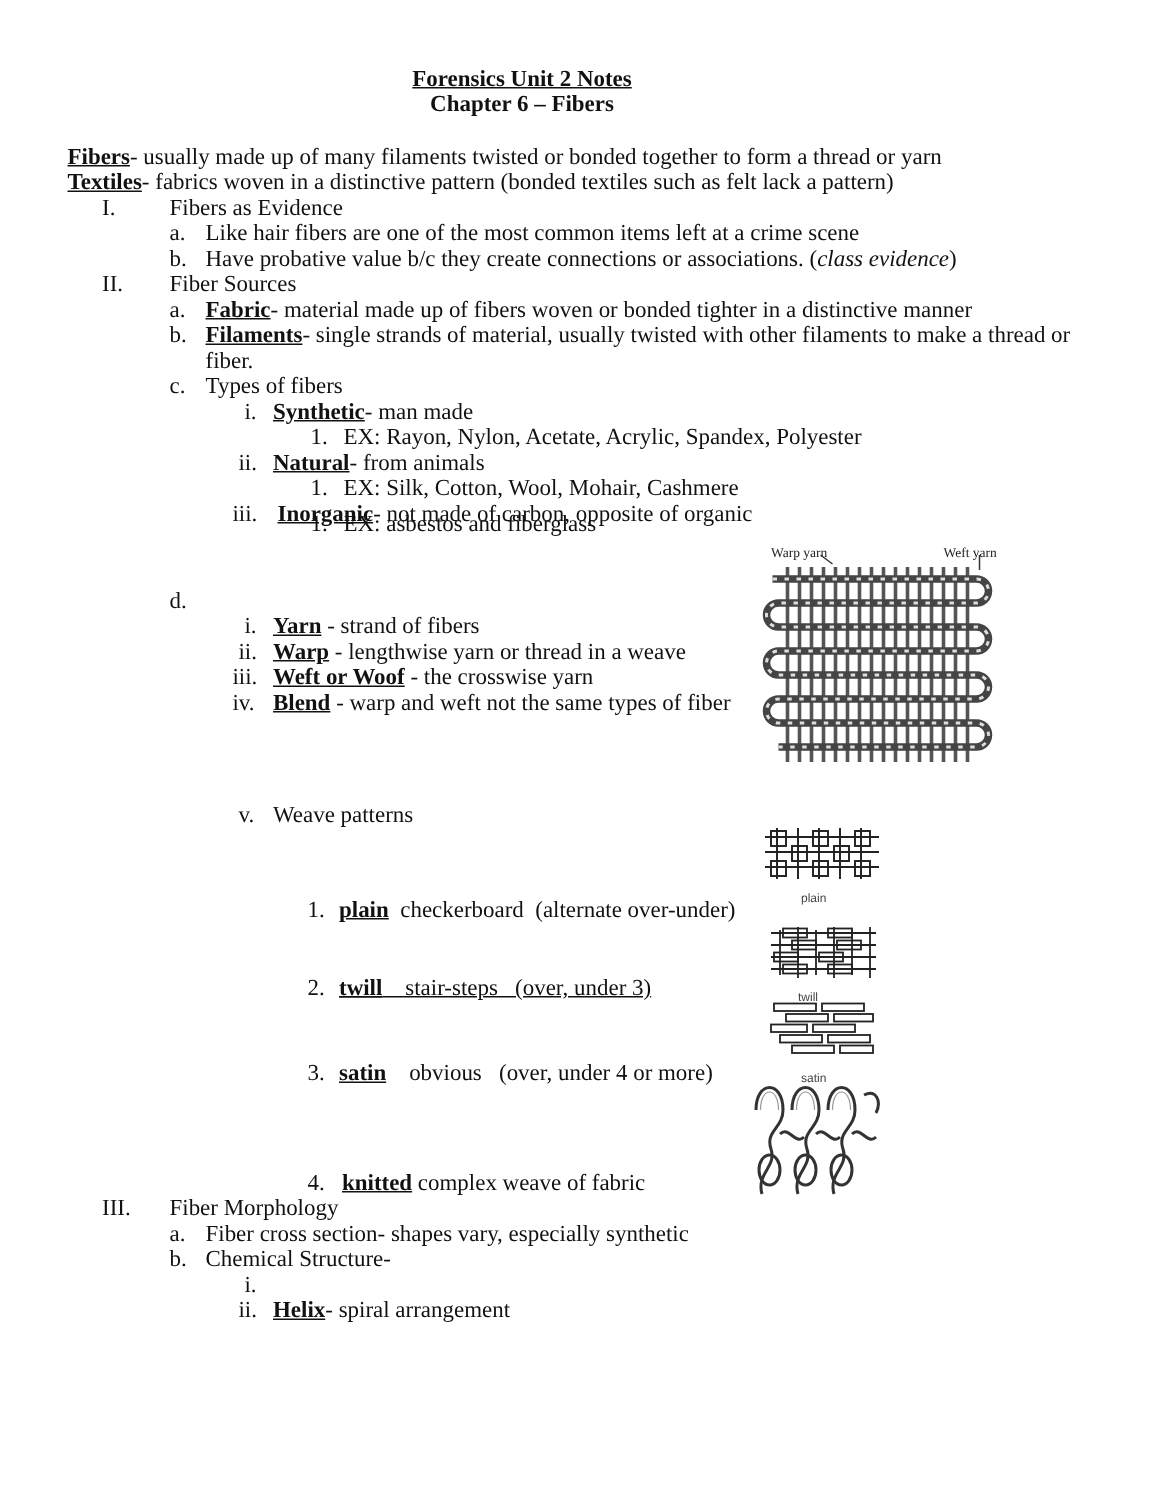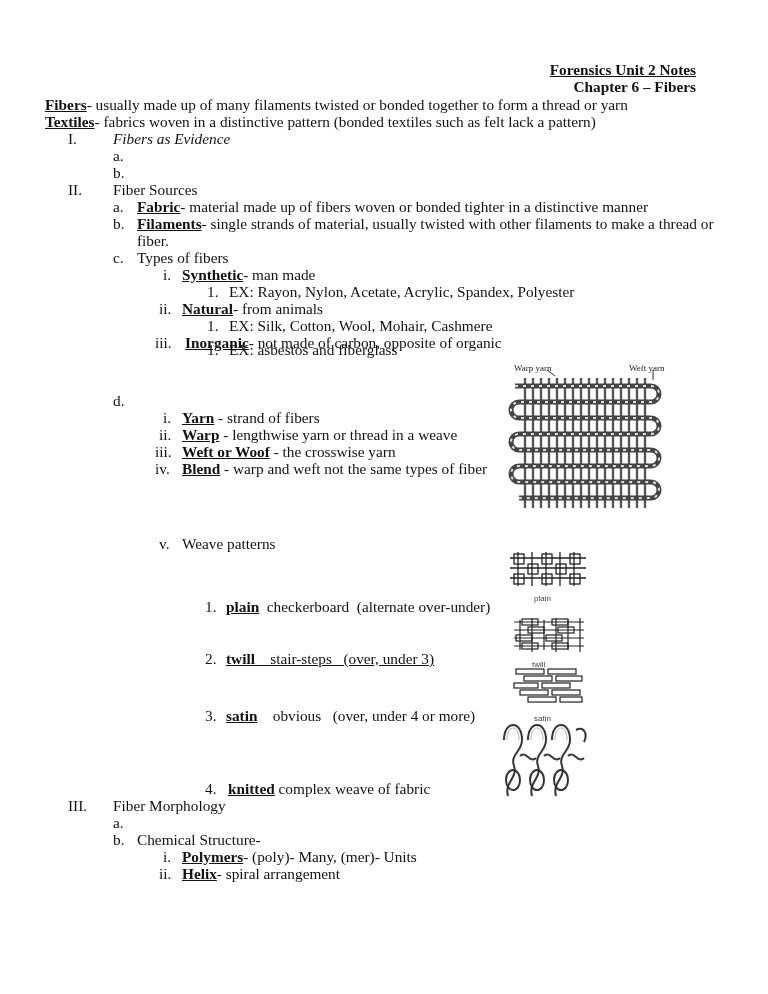--- a/index.html
+++ b/index.html
@@ -2,21 +2,21 @@
 <html><head>
 <meta charset="utf-8">
 <style>
   html, body { margin: 0; padding: 0; background: #ffffff; }
   body {
     width: 768px; height: 994px; position: relative; overflow: hidden;
     font-family: "Liberation Serif", "DejaVu Serif", serif;
     font-size: 15.3px; color: #111111; line-height: 17.2px;
   }
   .page { position: absolute; left: 0; top: 0; width: 768px; height: 994px; }
-  .title { position: absolute; left: 0; width: 696px; text-align: right; font-weight: bold; margin-top: 17px; }
+  .title { position: absolute; left: 0; width: 696px; text-align: center; font-weight: bold; }
   .t1 { top: 44px; text-decoration: underline; }
   .t2 { top: 61px; }
   .ln { position: absolute; white-space: nowrap; }
   .b { font-weight: bold; }
   .u { text-decoration: underline; }
   .i { font-style: italic; }
   .num { position: absolute; white-space: nowrap; }
   .figure { position: absolute; }
   .cap { font-family: "Liberation Sans", "DejaVu Sans", sans-serif; font-size: 8px; color: #444; position: absolute; white-space: nowrap; }
 </style>
@@ -29,25 +29,29 @@
   <div class="title t2">Chapter 6 – Fibers</div>
 
   <div class="ln" style="left:45px; top:96px;">
     <span class="b u">Fibers</span><span>- usually made up of many filaments twisted or bonded together to form a thread or yarn</span>
   </div>
   <div class="ln" style="left:45px; top:113px;">
     <span class="b u">Textiles</span><span>- fabrics woven in a distinctive pattern (bonded textiles such as felt lack a pattern)</span>
   </div>
 
   <div class="num" style="left:68px; top:130px;">I.</div>
-  <div class="ln" style="left:113px; top:130px;font-style:italic;">Fibers as Evidence</div>
+  <div class="ln" style="left:113px; top:130px;">Fibers as Evidence</div>
 
   <div class="num" style="left:113px; top:147px;">a.</div>
+  <div class="ln" style="left:137px; top:147px;">Like hair fibers are one of the most common items left at a crime scene</div>
 
   <div class="num" style="left:113px; top:164px;">b.</div>
+  <div class="ln" style="left:137px; top:164px;">
+    <span>Have probative value b/c they create connections or associations. (</span><span class="i">class evidence</span><span>)</span>
+  </div>
 
   <div class="num" style="left:68px; top:181px;">II.</div>
   <div class="ln" style="left:113px; top:181px;">Fiber Sources</div>
 
   <div class="num" style="left:113px; top:198px;">a.</div>
   <div class="ln" style="left:137px; top:198px;">
     <span class="b u">Fabric</span><span>- material made up of fibers woven or bonded tighter in a distinctive manner</span>
   </div>
 
   <div class="num" style="left:113px; top:215px;">b.</div>
@@ -119,28 +123,26 @@
 
   <div class="num" style="left:205px; top:780px;">4.</div>
   <div class="ln" style="left:228px; top:780px;">
     <span class="b u">knitted</span><span> complex weave of fabric</span>
   </div>
 
   <div class="num" style="left:68px; top:797px;">III.</div>
   <div class="ln" style="left:113px; top:797px;">Fiber Morphology</div>
 
   <div class="num" style="left:113px; top:814px;">a.</div>
+  <div class="ln" style="left:137px; top:814px;">Fiber cross section- shapes vary, especially synthetic</div>
 
   <div class="num" style="left:113px; top:831px;">b.</div>
   <div class="ln" style="left:137px; top:831px;">Chemical Structure-</div>
 
   <div class="num" style="left:163px; top:848px;">i.</div>
-  <div class="ln" style="left:182px; top:848px;">
-    <span class="b u">Polymers</span><span>- (poly)- Many, (mer)- Units</span>
-  </div>
   <div class="num" style="left:159px; top:865px;">ii.</div>
   <div class="ln" style="left:182px; top:865px;">
     <span class="b u">Helix</span><span>- spiral arrangement</span>
   </div>
 
   <div class="figure" style="left:505px; top:358px; width:160px; height:160px;">
     <span class="cap" style="left:9px; top:2px; font-family:'Liberation Serif',serif; font-size:9px; color:#222;">Warp yarn</span>
     <span class="cap" style="left:124px; top:2px; font-family:'Liberation Serif',serif; font-size:9px; color:#222;">Weft yarn</span>
     <svg width="160" height="160" viewBox="0 0 160 160" style="position:absolute;left:0;top:0;">
       <g stroke="#333" fill="none">

